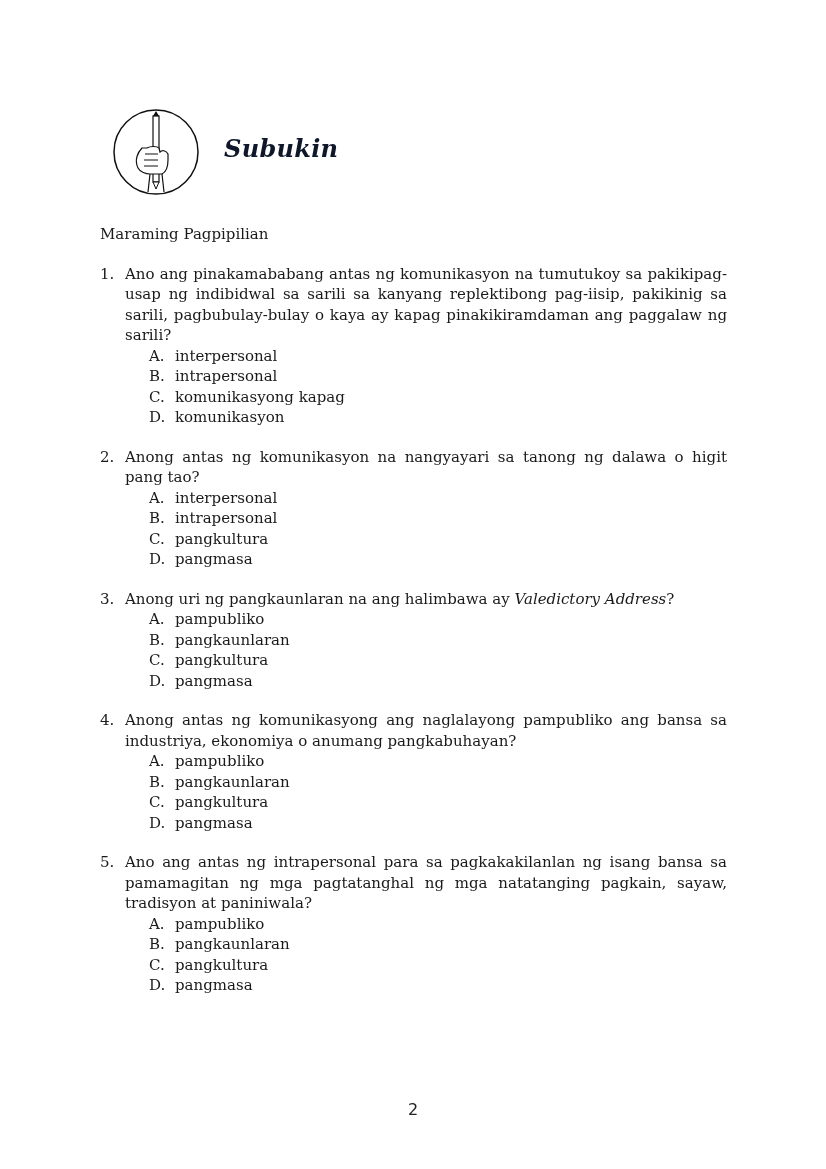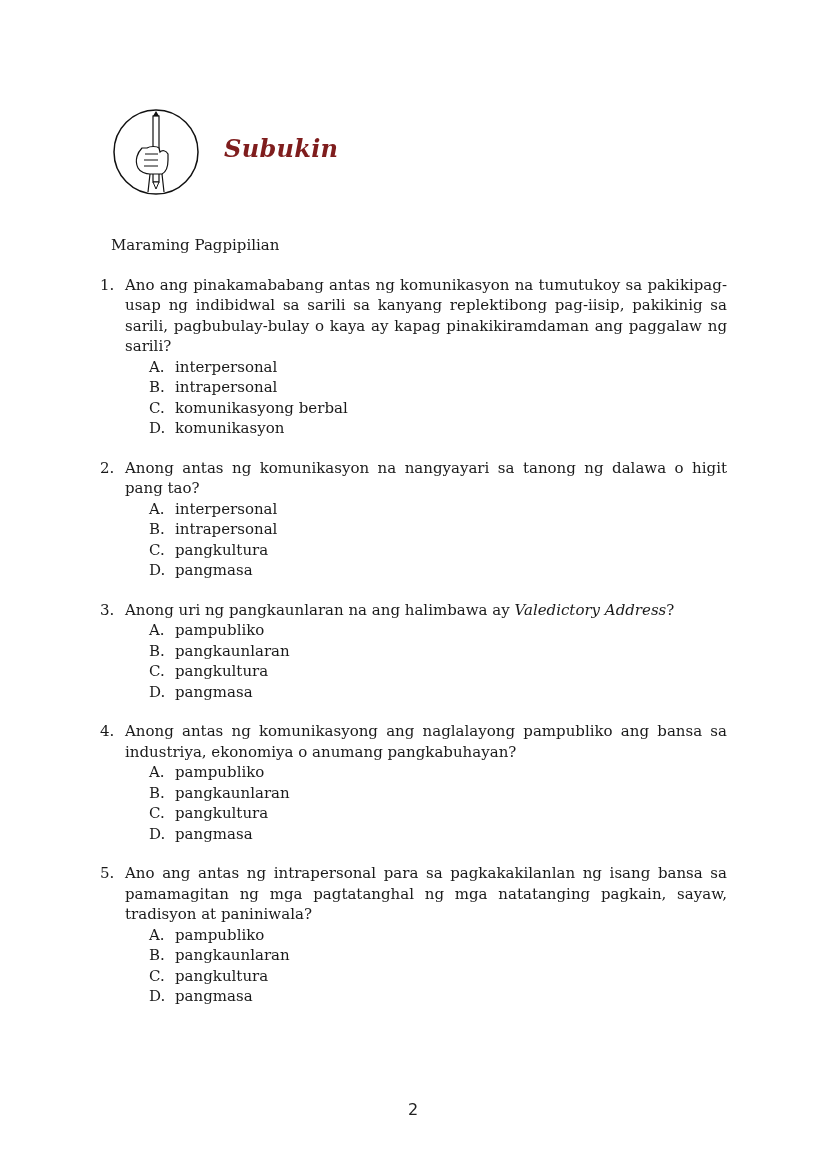--- a/index.html
+++ b/index.html
@@ -1,23 +1,23 @@
 <!DOCTYPE html>
 <html><head>
 <meta charset="utf-8">
 <style>
   html, body { margin: 0; padding: 0; background: #ffffff; }
   body { width: 826px; height: 1169px; position: relative; overflow: hidden;
          font-family: "DejaVu Serif", serif; color: #1a1a1a; }
   .header { position: absolute; left: 112px; top: 107px; height: 90px; display: flex; align-items: center; }
   .icon-circle { width: 88px; height: 88px; }
   .title { position: absolute; left: 224px; top: 134px; font-family: "DejaVu Serif", serif;
-           font-size: 24px; font-weight: bold; font-style: italic; color: #7f1d1d; letter-spacing: 0.3px; }
+           font-size: 24px; font-weight: bold; font-style: italic; color: #0f172a; letter-spacing: 0.3px; }
   .content { position: absolute; left: 100px; top: 224px; width: 627px; font-size: 15px; line-height: 20.5px; }
-  .section-label { margin: 11px; }
+  .section-label { margin: 0; }
   .instructions { margin: 0; text-indent: 40px; text-align: justify; }
   .question { margin-top: 19px; }
   .q-row { display: flex; }
   .q-num { width: 25px; flex: 0 0 25px; }
   .q-text { flex: 1; text-align: justify; }
   .choices { margin: 0; padding: 0; list-style: none; }
   .choice { display: flex; padding-left: 49px; }
   .choice-letter { width: 26px; flex: 0 0 26px; }
   .page-number { position: absolute; left: 0; width: 826px; top: 1100px; text-align: center;
                  font-family: "DejaVu Sans", sans-serif; font-size: 16px; color: #222; }
@@ -53,21 +53,21 @@
       <li class="choice">
           <span class="choice-letter">A.</span>
           <span>interpersonal</span>
         </li>
       <li class="choice">
           <span class="choice-letter">B.</span>
           <span>intrapersonal</span>
         </li>
       <li class="choice">
           <span class="choice-letter">C.</span>
-          <span>komunikasyong berbal</span>
+          <span>komunikasyong kapag</span>
         </li>
       <li class="choice">
           <span class="choice-letter">D.</span>
           <span>komunikasyon</span>
         </li>
     </ul>
   </div>
 
   <div class="question">
     <div class="q-row">

